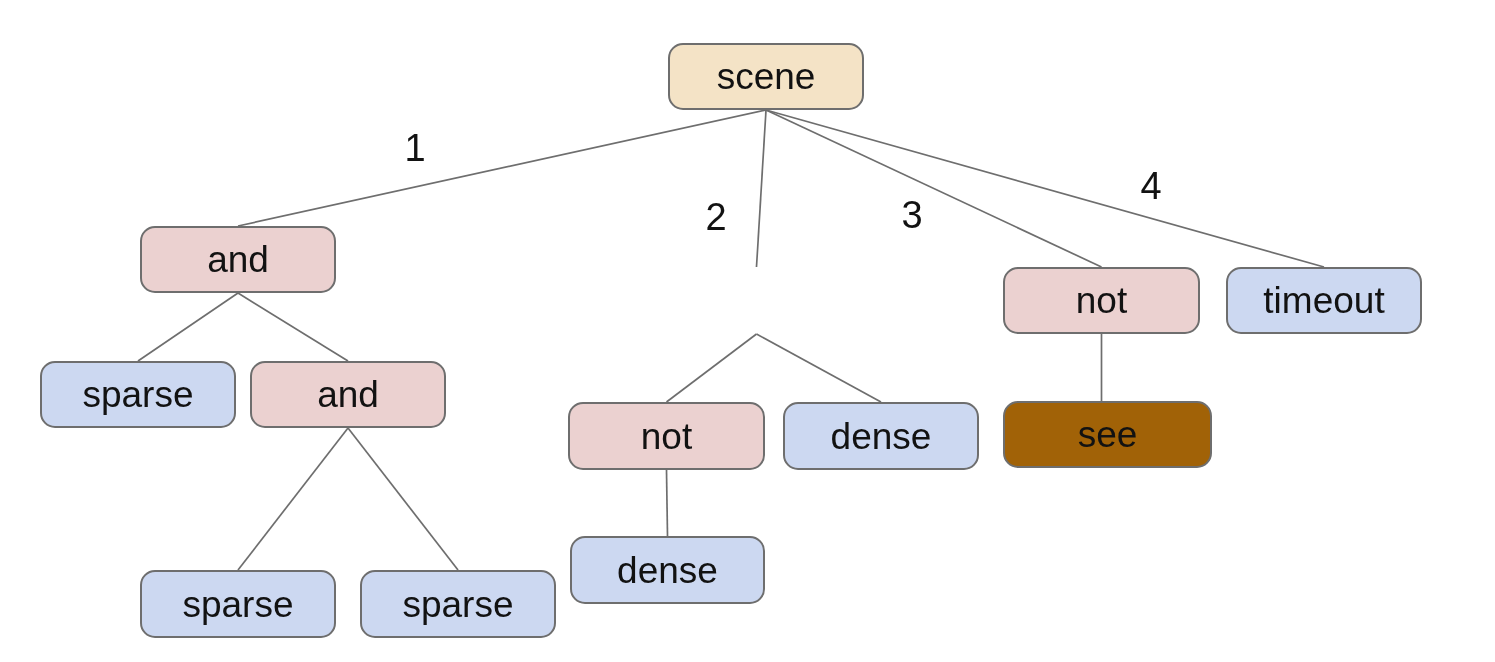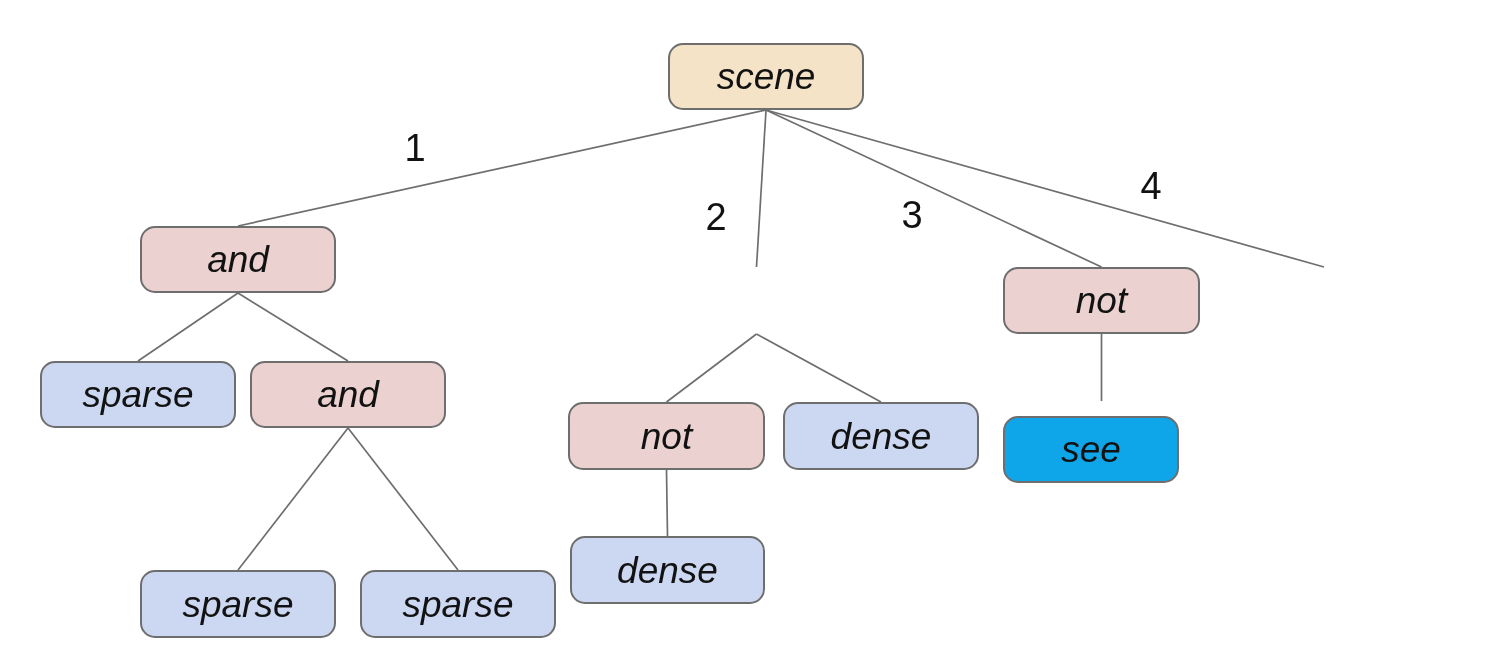--- a/index.html
+++ b/index.html
@@ -27,21 +27,20 @@
     box-sizing: border-box;
     border: 2px solid #6e6e6e;
     border-radius: 15px;
     display: flex;
     align-items: center;
     justify-content: center;
     font-size: 37px;
     line-height: 1;
     color: #121212;
     white-space: nowrap;
-    font-style: italic;
   }
   .edge-label {
     position: absolute;
     transform: translate(-50%, -50%);
     font-size: 38px;
     line-height: 1;
     color: #121212;
   }
 </style>
 </head>
@@ -60,25 +59,26 @@
       <line x1="348" y1="428" x2="458" y2="570" stroke="#6e6e6e" stroke-width="1.7"></line>
       <line x1="756.5" y1="334" x2="666.5" y2="402" stroke="#6e6e6e" stroke-width="1.7"></line>
       <line x1="756.5" y1="334" x2="881" y2="402" stroke="#6e6e6e" stroke-width="1.7"></line>
       <line x1="666.5" y1="470" x2="667.5" y2="536" stroke="#6e6e6e" stroke-width="1.7"></line>
       <line x1="1101.5" y1="334" x2="1101.5" y2="401" stroke="#6e6e6e" stroke-width="1.7"></line>
     </svg>
 
   <div class="node" style="left: 668px; top: 43px; width: 196px; height: 67px; background: rgb(244, 227, 198); border-color: rgb(110, 110, 110); color: rgb(18, 18, 18);">scene</div>
   <div class="node" style="left: 140px; top: 226px; width: 196px; height: 67px; background: rgb(235, 209, 208); border-color: rgb(110, 110, 110); color: rgb(18, 18, 18);">and</div>
   <div class="node" style="left: 1003px; top: 267px; width: 197px; height: 67px; background: rgb(235, 209, 208); border-color: rgb(110, 110, 110); color: rgb(18, 18, 18);">not</div>
+  <div class="node" style="left: 1226px; top: 267px; width: 196px; height: 67px; background: rgb(204, 216, 241); border-color: rgb(110, 110, 110); color: rgb(18, 18, 18);">timeout</div>
   <div class="node" style="left: 40px; top: 361px; width: 196px; height: 67px; background: rgb(204, 216, 241); border-color: rgb(110, 110, 110); color: rgb(18, 18, 18);">sparse</div>
   <div class="node" style="left: 250px; top: 361px; width: 196px; height: 67px; background: rgb(235, 209, 208); border-color: rgb(110, 110, 110); color: rgb(18, 18, 18);">and</div>
   <div class="node" style="left: 568px; top: 402px; width: 197px; height: 68px; background: rgb(235, 209, 208); border-color: rgb(110, 110, 110); color: rgb(18, 18, 18);">not</div>
   <div class="node" style="left: 783px; top: 402px; width: 196px; height: 68px; background: rgb(204, 216, 241); border-color: rgb(110, 110, 110); color: rgb(18, 18, 18);">dense</div>
-  <div class="node" style="left: 1003px; top: 416px; width: 176px; height: 67px; background: #0ea5e9; border-color: rgb(110, 110, 110); color: rgb(18, 18, 18);">see</div>
+  <div class="node" style="left: 1003px; top: 401px; width: 209px; height: 67px; background: #a16207; border-color: rgb(110, 110, 110); color: rgb(18, 18, 18);">see</div>
   <div class="node" style="left: 140px; top: 570px; width: 196px; height: 68px; background: rgb(204, 216, 241); border-color: rgb(110, 110, 110); color: rgb(18, 18, 18);">sparse</div>
   <div class="node" style="left: 360px; top: 570px; width: 196px; height: 68px; background: rgb(204, 216, 241); border-color: rgb(110, 110, 110); color: rgb(18, 18, 18);">sparse</div>
   <div class="node" style="left: 570px; top: 536px; width: 195px; height: 68px; background: rgb(204, 216, 241); border-color: rgb(110, 110, 110); color: rgb(18, 18, 18);">dense</div>
 
   <div class="edge-label" style="left: 415px; top: 148px; color: rgb(18, 18, 18);">1</div>
   <div class="edge-label" style="left: 716px; top: 217px; color: rgb(18, 18, 18);">2</div>
   <div class="edge-label" style="left: 912px; top: 215px; color: rgb(18, 18, 18);">3</div>
   <div class="edge-label" style="left: 1151px; top: 186px; color: rgb(18, 18, 18);">4</div>
 
 </div>

